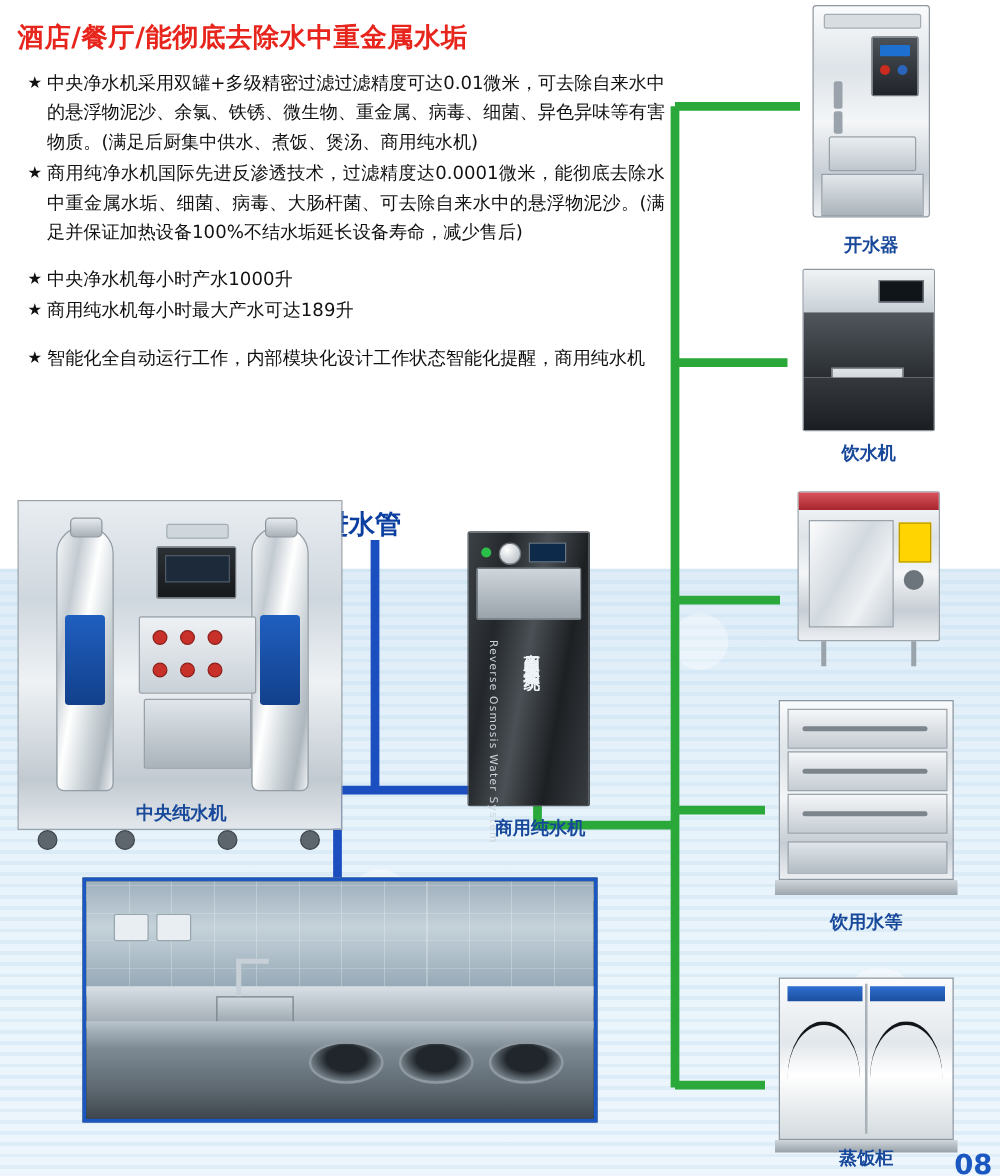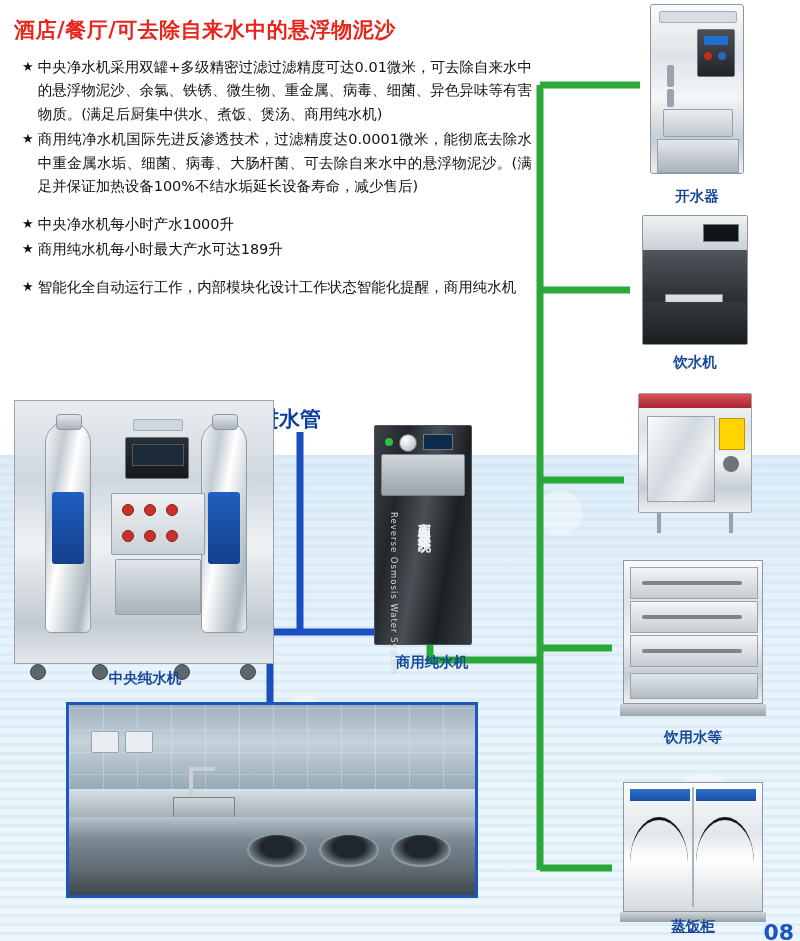--- a/index.html
+++ b/index.html
@@ -403,40 +403,40 @@
   }
   #kitchen .k-faucet:after{
     content:""; position:absolute; left:0; top:0; width:26px; height:4px; background:#c7d0d6;
   }
   #kitchen .k-hood {
     position:absolute; left:0; top:0; width:406px; height:16px;
     background:linear-gradient(180deg,#6f7a83,#aab4bb);
   }
 
   
-  #cap-central   { position:absolute; left:14px;  top:664px;  width:262px; }
+  #cap-central   { position:absolute; left:14px;  top:636px;  width:262px; }
   #cap-commercial{ position:absolute; left:352px; top:648px;  width:160px; }
   #cap-kitchen   { position:absolute; left:66px;  top:940px;  width:406px; }
   #cap-boiler    { position:absolute; left:638px; top:182px;  width:118px; }
   #cap-cooler    { position:absolute; left:630px; top:348px;  width:130px; }
   #cap-steam     { position:absolute; left:622px; top:534px;  width:146px;margin-top:35px; }
   #cap-seafood   { position:absolute; left:608px; top:723px;  width:170px; }
-  #cap-rice      { position:absolute; left:608px; top:912px;  width:170px;text-decoration:underline; }
+  #cap-rice      { position:absolute; left:608px; top:912px;  width:170px; }
 
   #page-num {
     position:absolute; right:6px; bottom:-4px;
     font-size:22px; font-weight:bold; color:#1b57c0;
   }
 </style>
 </head>
 <body>
 
 <div id="water-bg"></div>
 
-<div id="title">酒店/餐厅/可去除自来水中的悬浮物泥沙</div>
+<div id="title">酒店/餐厅/能彻底去除水中重金属水垢</div>
 
 <div id="bullets">
   <div class="bullet">
     <span class="star">★</span>
     <span class="txt">中央净水机采用双罐+多级精密过滤过滤精度可达0.01微米，可去除自来水中的悬浮物泥沙、余氯、铁锈、微生物、重金属、病毒、细菌、异色异味等有害物质。(满足后厨集中供水、煮饭、煲汤、商用纯水机)</span>
   </div>
   <div class="bullet">
     <span class="star">★</span>
     <span class="txt">商用纯净水机国际先进反渗透技术，过滤精度达0.0001微米，能彻底去除水中重金属水垢、细菌、病毒、大肠杆菌、可去除自来水中的悬浮物泥沙。(满足并保证加热设备100%不结水垢延长设备寿命，减少售后)</span>
   </div>

